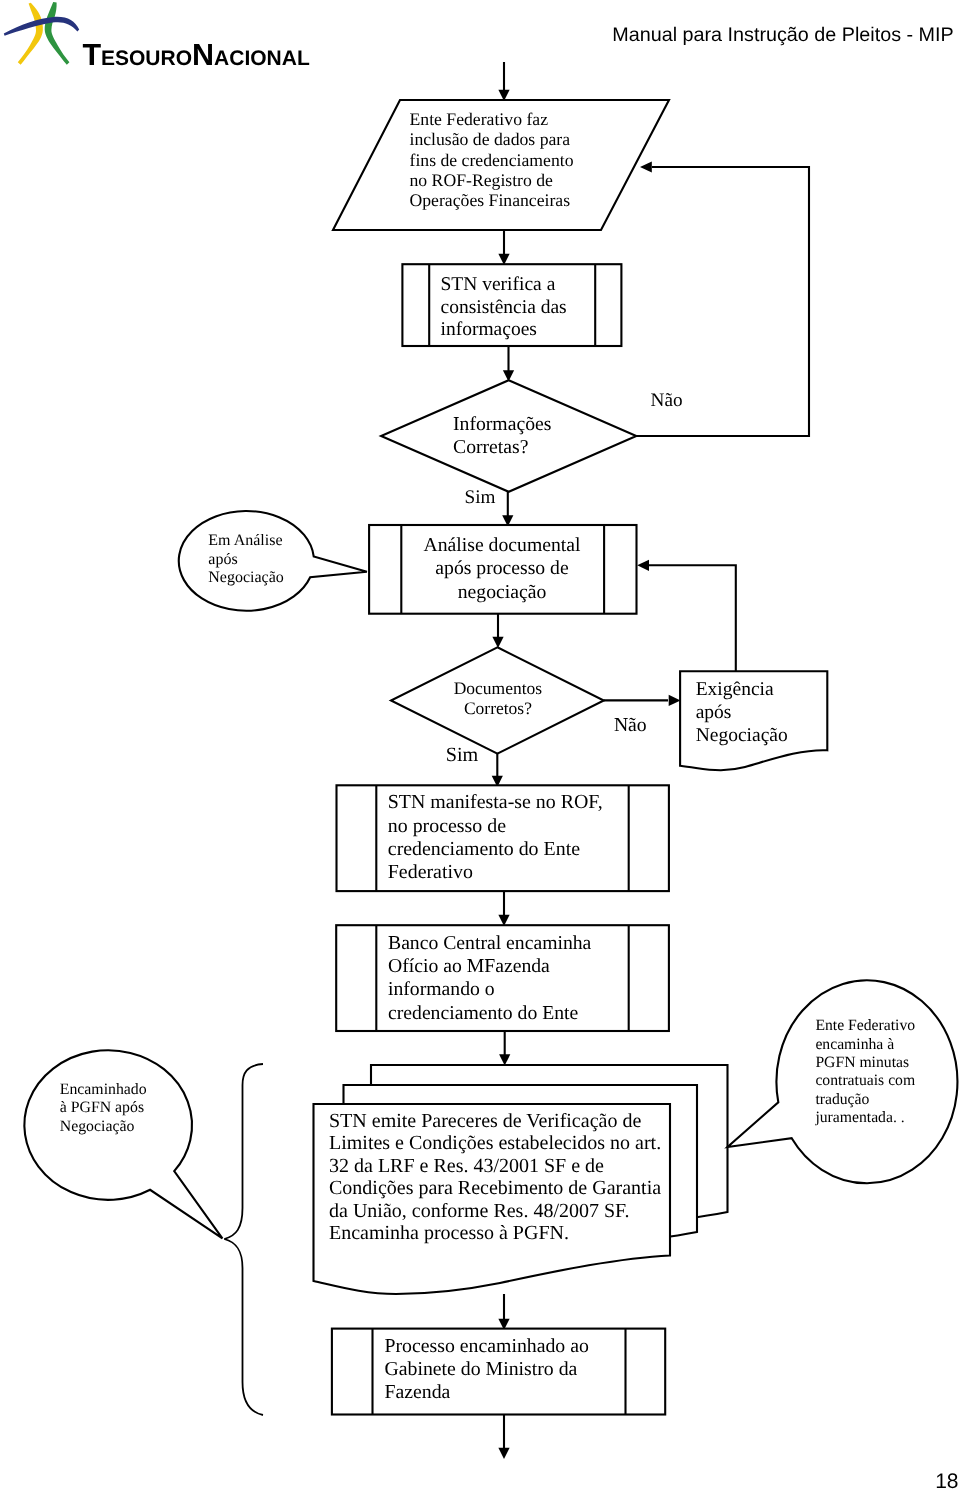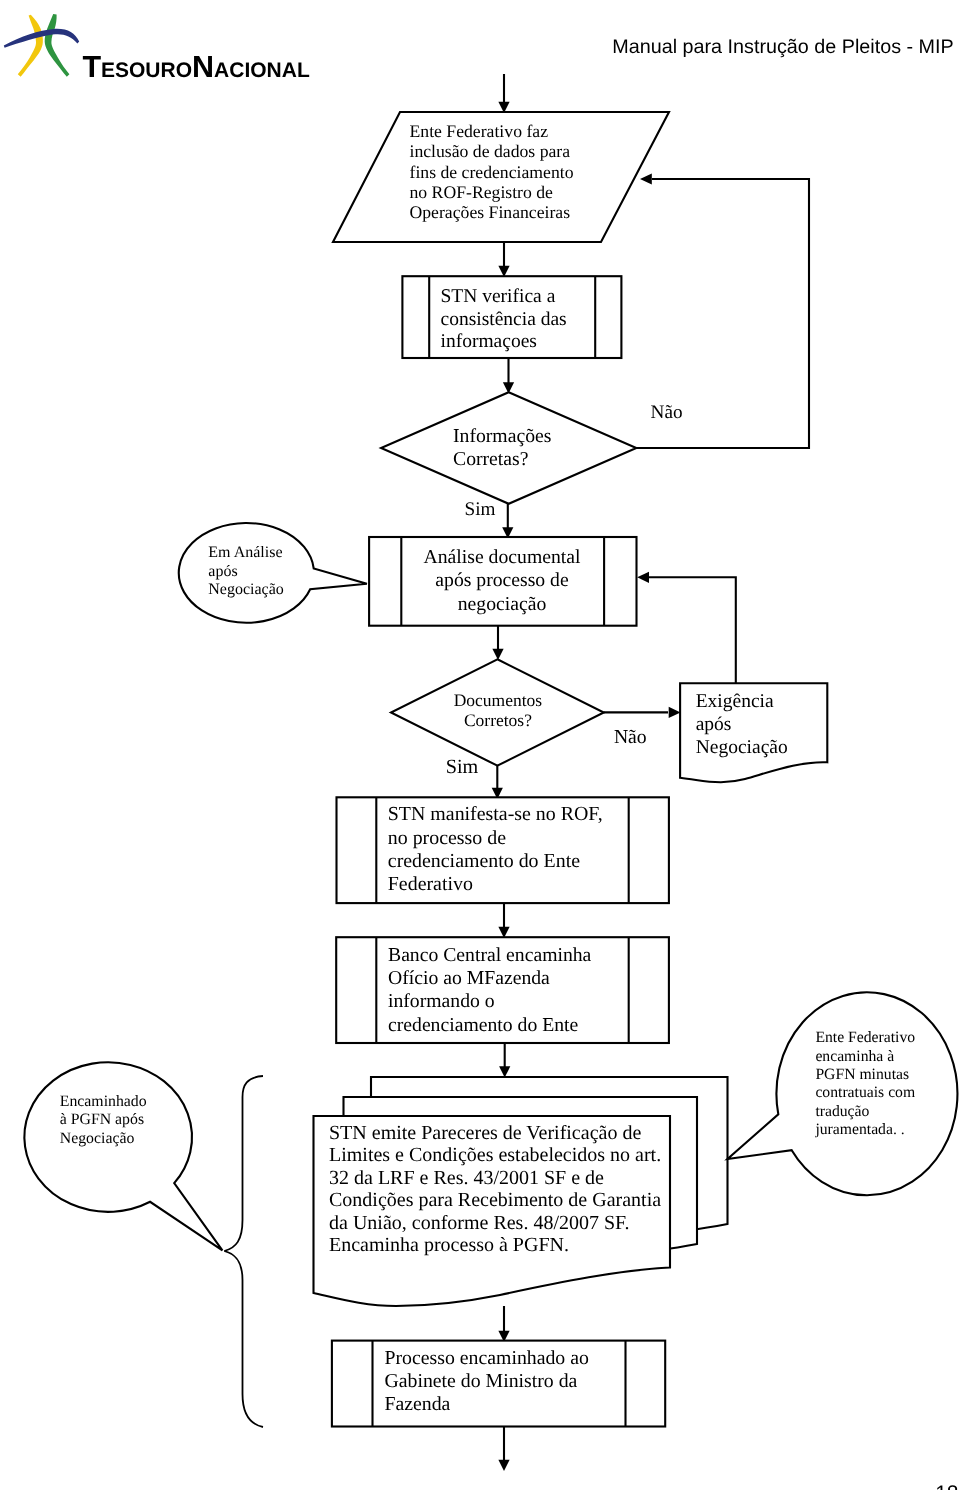--- a/index.html
+++ b/index.html
@@ -1,20 +1,20 @@
 <!DOCTYPE html>
 <html><head>
 <meta charset="utf-8">
 <title>Manual para Instrucao de Pleitos - MIP</title>
 <style>
   html,body{margin:0;padding:0;background:#fff;}
   body{width:960px;height:1490px;position:relative;overflow:hidden;
        font-family:"Liberation Serif",serif;color:#000;
        -webkit-font-smoothing:antialiased;text-rendering:geometricPrecision;}
-  #page{position:absolute;left:0;top:12px;width:960px;height:1402px;background:#fff;}
+  #page{position:absolute;left:0;top:0;width:960px;height:1402px;background:#fff;}
   svg.fc{position:absolute;left:0;top:0;}
   svg.fc text{font-family:"Liberation Serif",serif;fill:#000;}
   svg.fc text.sans{font-family:"Liberation Sans",sans-serif;}
   svg.fc text.logo{font-family:"Liberation Sans",sans-serif;font-weight:bold;font-variant:small-caps;font-feature-settings:"smcp";}
 </style>
 </head>
 <body>
 
 <div id="page">
 <svg class="fc" viewBox="0 0 960 1490" width="960" height="1490">

